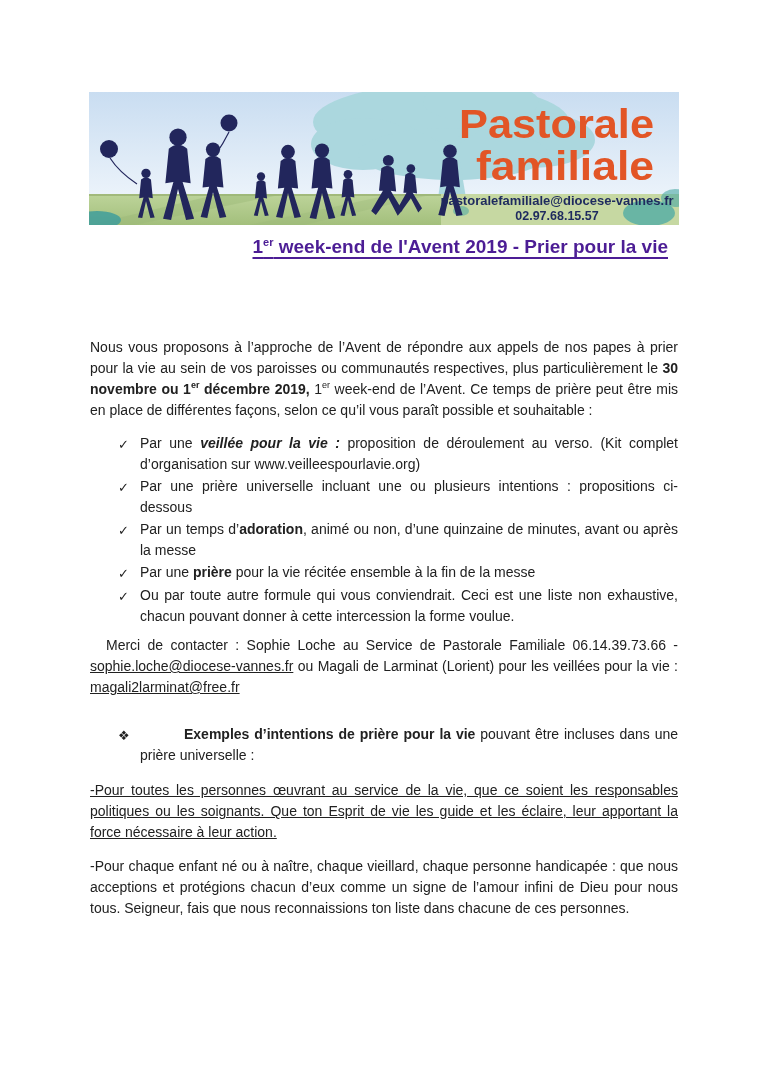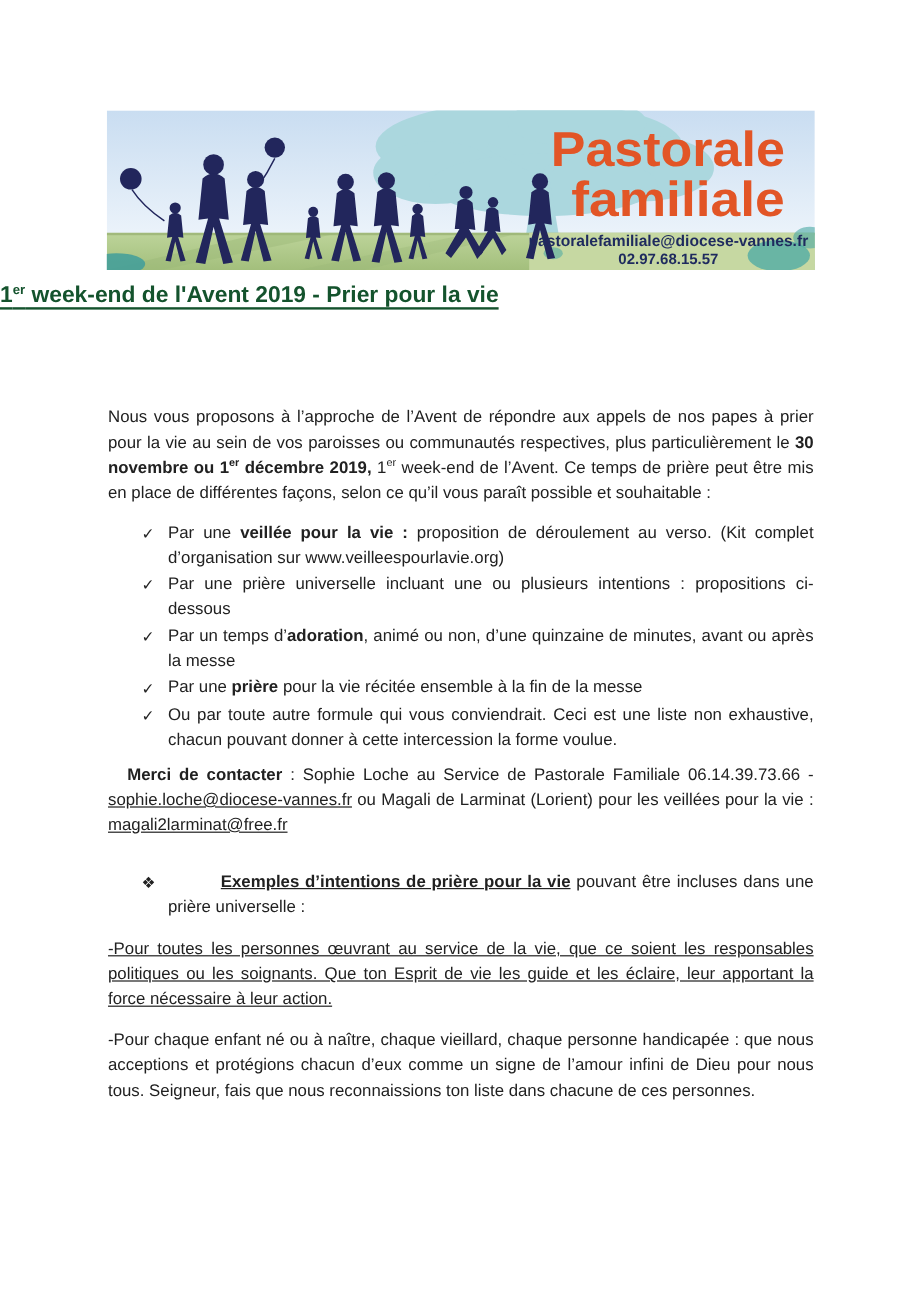--- a/index.html
+++ b/index.html
@@ -16,23 +16,23 @@
   
   .banner {
     position: absolute; left: 89px; top: 92px;
     width: 590px; height: 134px;
   }
   .banner svg { display: block; width: 590px; height: 133px; }
 
   
   .doc-title {
     position: absolute; top: 236px; left: 0; width: 668px;
-    text-align: left;
+    text-align: right;
     font-size: 19px; font-weight: bold;
-    color: #14532d;
+    color: #4c1d95;
   }
   .doc-title .underlined {
     text-decoration: underline;
     text-decoration-thickness: 2px;
     text-underline-offset: 4px;
   }
   .doc-title .sup-t { font-size: 11px; vertical-align: super; line-height: 0; }
 
   
   .content {
@@ -139,45 +139,45 @@
     <span class="underlined"><span>1</span><span class="sup-t">er</span><span> week-end de l'Avent 2019 - Prier pour la vie</span></span>
   </div>
 
   <div class="content">
 
     <p class="intro"><span>Nous vous proposons à l’approche de l’Avent de répondre aux appels de nos papes à prier pour la vie au sein de vos paroisses ou communautés respectives, plus particulièrement le </span><span style="font-weight: bold;">30 novembre ou 1</span><span class="sup" style="font-weight: bold;">er</span><span style="font-weight: bold;"> décembre 2019,</span><span> 1</span><span class="sup">er</span><span> week-end de l’Avent. Ce temps de prière peut être mis en place de différentes façons, selon ce qu’il vous paraît possible et souhaitable :</span></p>
 
     <ul class="checklist">
       <li>
         <span class="marker">✓</span>
-        <span class="li-text"><span>Par une </span><span style="font-weight: bold;">veillée pour la vie :</span><span> proposition de déroulement au verso. (Kit complet d’organisation sur www.veilleespourlavie.org)</span></span>
+        <span class="li-text"><span>Par une </span><span style="font-weight: bold; font-style: italic;">veillée pour la vie :</span><span> proposition de déroulement au verso. (Kit complet d’organisation sur www.veilleespourlavie.org)</span></span>
       </li>
       <li>
         <span class="marker">✓</span>
         <span class="li-text"><span>Par une </span><span style="font-weight: normal;">prière universelle</span><span> incluant une ou plusieurs intentions : propositions ci-dessous</span></span>
       </li>
       <li>
         <span class="marker">✓</span>
         <span class="li-text"><span>Par un temps d’</span><span style="font-weight: bold;">adoration</span><span>, animé ou non, d’une quinzaine de minutes, avant ou après la messe</span></span>
       </li>
       <li>
         <span class="marker">✓</span>
         <span class="li-text"><span>Par une </span><span style="font-weight: bold;">prière</span><span> pour la vie récitée ensemble à la fin de la messe</span></span>
       </li>
       <li>
         <span class="marker">✓</span>
         <span class="li-text"><span>Ou par toute autre formule qui vous conviendrait. Ceci est une liste non exhaustive, chacun pouvant donner à cette intercession la forme voulue.</span></span>
       </li>
     </ul>
 
 
-    <p class="contact-para"><span><span style="font-weight: bold; padding-left: 16px;">Merci de contacter</span><span> : Sophie Loche au Service de Pastorale Familiale 06.14.39.73.66 - </span></span><span class="u">sophie.loche@diocese-vannes.fr</span><span> ou Magali de Larminat (Lorient) pour les veillées pour la vie : </span><span class="u">magali2larminat@free.fr</span></p>
+    <p class="contact-para"><span><span style="font-weight: normal; padding-left: 16px;">Merci de contacter</span><span> : Sophie Loche au Service de Pastorale Familiale 06.14.39.73.66 - </span></span><span class="u">sophie.loche@diocese-vannes.fr</span><span> ou Magali de Larminat (Lorient) pour les veillées pour la vie : </span><span class="u">magali2larminat@free.fr</span></p>
 
     <div class="examples">
       <span class="marker">❖</span>
-      <span class="li-text"><span style="font-weight: bold; text-decoration: underline; padding-left: 44px;">Exemples d’intentions de prière pour la vie</span><span> pouvant être incluses dans une prière universelle :</span></span>
+      <span class="li-text"><span style="font-weight: bold;  padding-left: 44px;">Exemples d’intentions de prière pour la vie</span><span> pouvant être incluses dans une prière universelle :</span></span>
     </div>
 
     <p class="intention-1">-Pour toutes les personnes œuvrant au service de la vie, que ce soient les responsables politiques ou les soignants. Que ton Esprit de vie les guide et les éclaire, leur apportant la force nécessaire à leur action.</p>
     <p class="intention-2">-Pour chaque enfant né ou à naître, chaque vieillard, chaque personne handicapée : que nous acceptions et protégions chacun d’eux comme un signe de l’amour infini de Dieu pour nous tous. Seigneur, fais que nous reconnaissions ton liste dans chacune de ces personnes.</p>
 
   </div>
 </div>
 
 </body></html>

